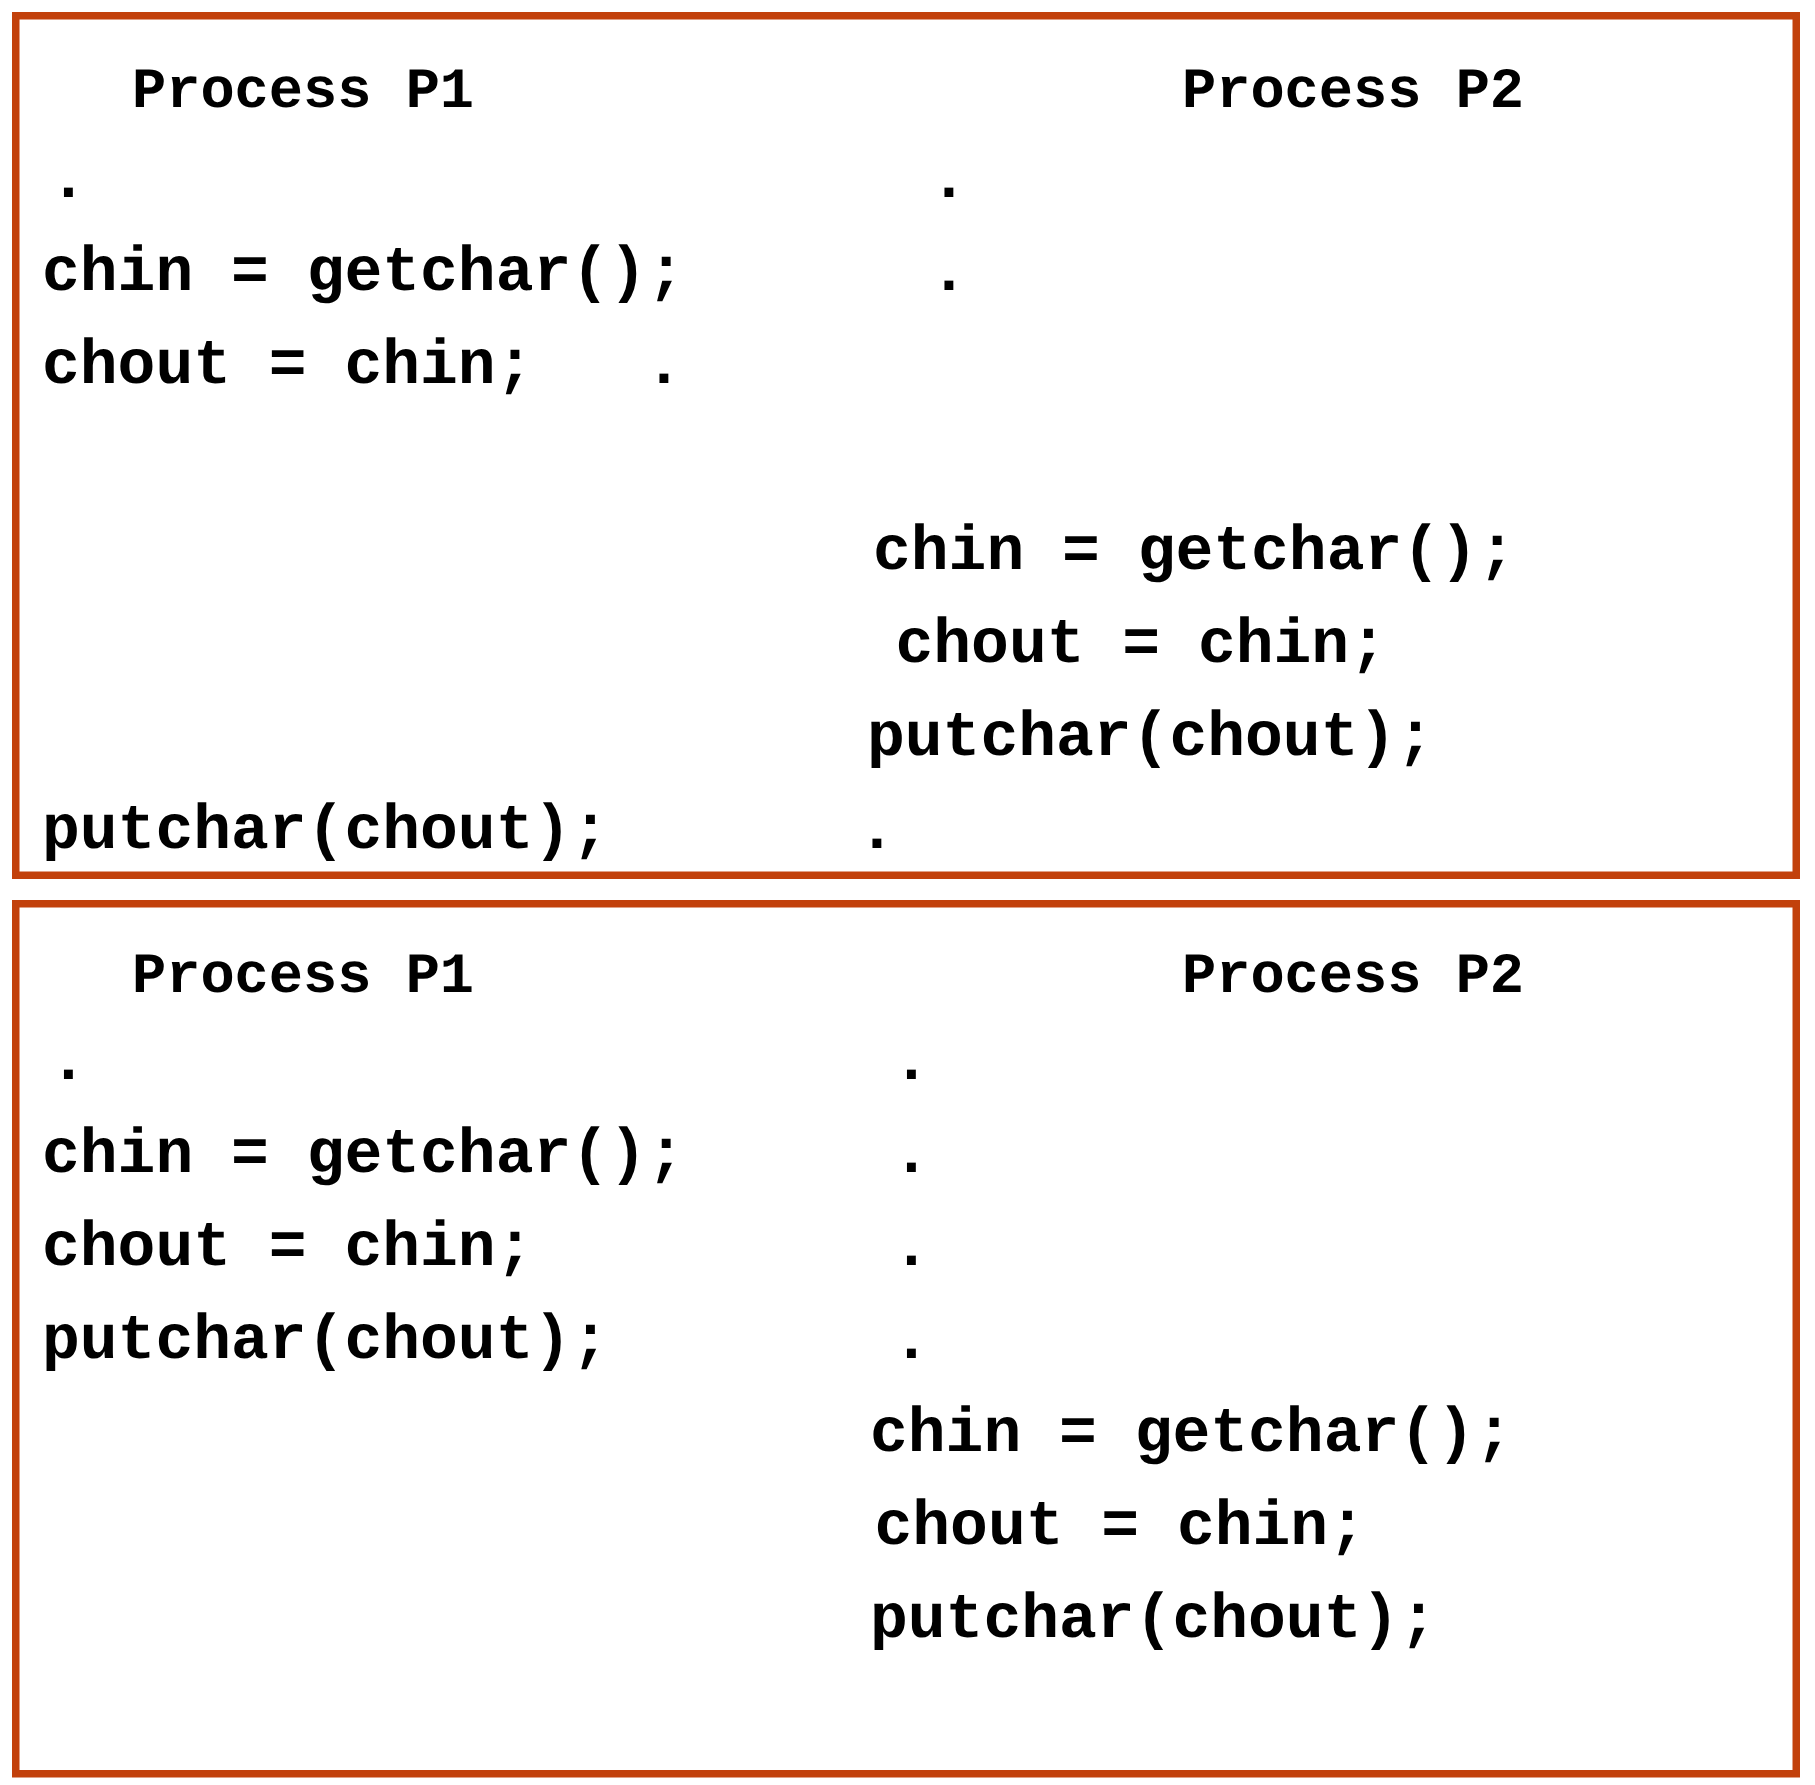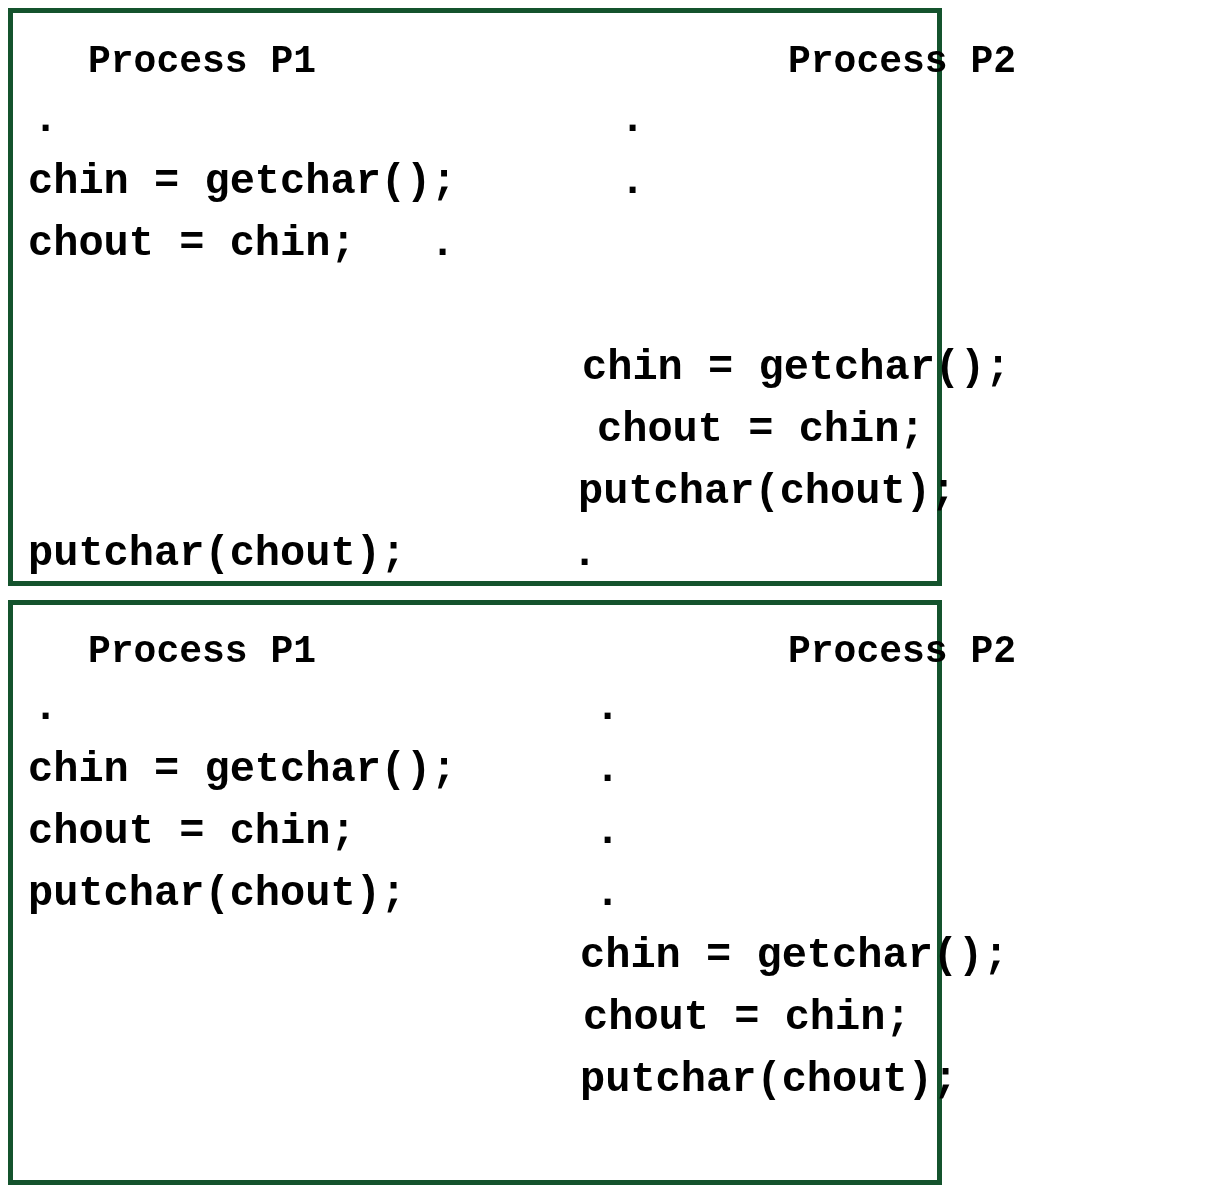--- a/index.html
+++ b/index.html
@@ -6,22 +6,22 @@
   body {
     width: 1210px; height: 1190px;
     background: #ffffff;
     position: relative;
     overflow: hidden;
     font-family: "Liberation Mono", monospace;
   }
   .panel {
     position: absolute;
     left: 8px;
-    width: 934px;
-    border: 5px solid #14532d;
+    width: 1192px;
+    border: 5px solid #c2410c;
     box-sizing: border-box;
     background: #ffffff;
   }
   .p-top { top: 8px;   height: 578px; }
   .p-bot { top: 600px; height: 585px; }
   .abs { position: absolute; white-space: pre; color: #000000; }
   .hdr  { font: bold 38px "Liberation Mono", monospace; line-height: 44px; letter-spacing: 0; }
   .code { font: bold 42px "Liberation Mono", monospace; line-height: 48px; letter-spacing: 0; }
 </style>
 </head>

